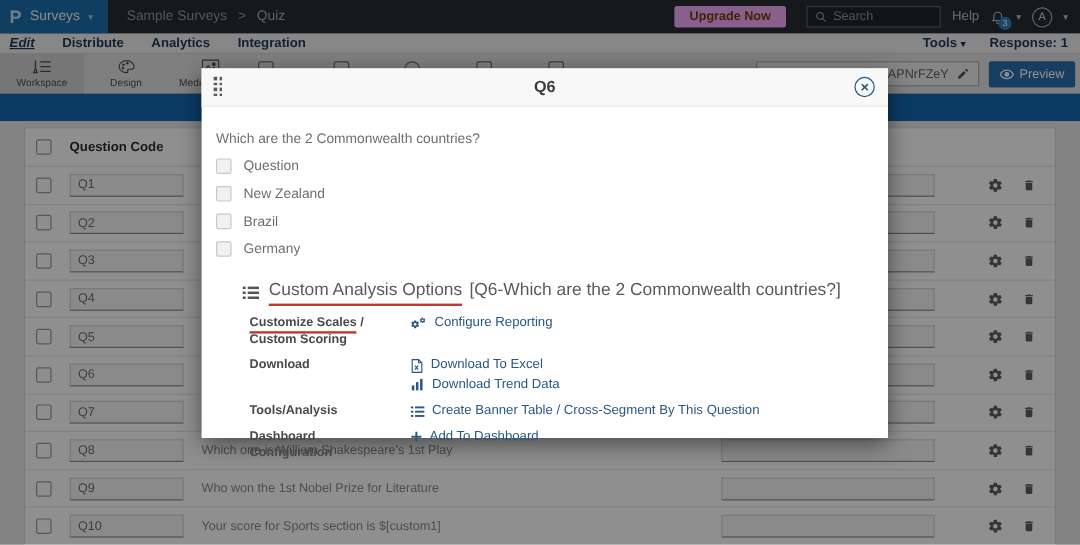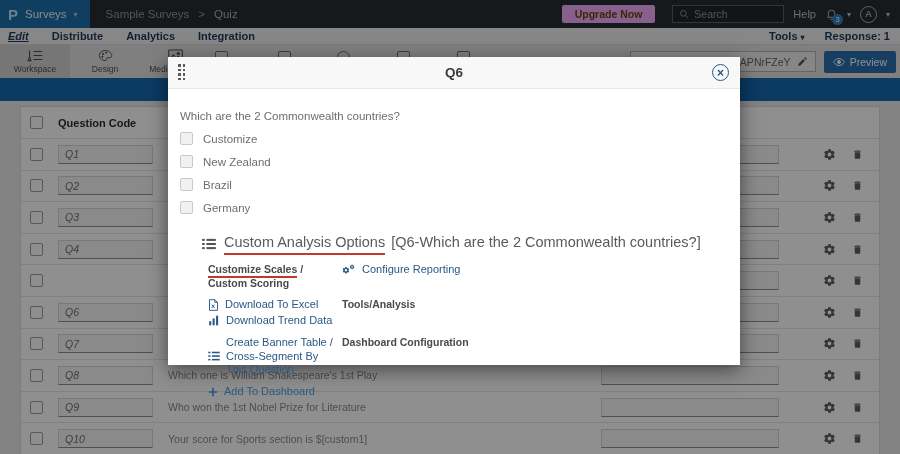--- a/index.html
+++ b/index.html
@@ -64,21 +64,21 @@
   .content { position:absolute; top:101px; left:0; right:0; bottom:0; background:#e9e9e9; z-index:1; }
   .card { position:absolute; left:20px; top:5px; width:860px; height:348px; background:#fff;
           border:1px solid #dcdcdc; border-bottom:none; }
   .thead { height:32px; display:flex; align-items:center; border-bottom:1px solid #e3e3e3; position:relative; }
   .cb { width:13px; height:13px; border:1px solid #9c9c9c; border-radius:2px; background:#fdfdfd;
         margin-left:9px; cursor:pointer; flex:none; }
   .th { margin-left:15px; font-size:11px; font-weight:bold; color:#2e2e2e; }
   .trow { height:31.6px; border-bottom:1px solid #e6e6e6; position:relative; display:flex; align-items:center; }
   .code-input, .rinput { position:absolute; height:19px; background:#f6f6f6; border:1px solid #d6d6d6;
         border-bottom:1px solid #8f8f8f; color:#6f6f6f; font-size:10.5px; padding:0 6px;
-        font-family:"Liberation Sans", sans-serif; outline:none;font-style:italic; }
+        font-family:"Liberation Sans", sans-serif; outline:none; }
   .code-input { left:37px; width:95px; }
   .rinput { left:580px; width:178px; }
   .qtext { position:absolute; left:147px; font-size:10.5px; color:#8b8b8b; white-space:nowrap; }
   .rowbtn { position:absolute; color:#5f5f5f; cursor:pointer; display:flex; }
   .rowbtn.gear { left:802px; }
   .rowbtn.trash { left:831px; }
 
   
   .overlay { position:absolute; inset:0; background:rgba(0,0,0,0.44); z-index:20; }
   .modal { position:absolute; left:168px; top:57px; width:572px; height:308px; background:#fff; z-index:30;
@@ -298,20 +298,21 @@
               </svg>
             </span>
             <span class="rowbtn trash">
               <svg width="11" height="13" viewBox="0 0 24 24" fill="currentColor">
                 <path d="M6 19a2 2 0 0 0 2 2h8a2 2 0 0 0 2-2V7H6v12zM19 4h-3.5l-1-1h-5l-1 1H5v2h14V4z"></path>
               </svg>
             </span>
           </div>
           <div class="trow">
             <span class="cb"></span>
+            <input class="code-input" value="Q5" style="">
             <span class="qtext"></span>
             <input class="rinput" style="">
             <span class="rowbtn gear">
               <svg width="13" height="13" viewBox="0 0 24 24" fill="currentColor">
                 <path d="M19.4 13c.1-.3.1-.6.1-1s0-.7-.1-1l2.1-1.6c.2-.2.2-.4.1-.6l-2-3.4c-.1-.2-.4-.3-.6-.2l-2.5 1c-.5-.4-1.1-.7-1.7-1L14.4 2.6c0-.2-.2-.4-.5-.4h-4c-.2 0-.4.2-.5.4L9 5.2c-.6.2-1.2.6-1.7 1l-2.5-1c-.2-.1-.5 0-.6.2l-2 3.4c-.1.2-.1.5.1.6L4.5 11c0 .3-.1.6-.1 1s0 .7.1 1l-2.1 1.6c-.2.2-.2.4-.1.6l2 3.4c.1.2.4.3.6.2l2.5-1c.5.4 1.1.7 1.7 1l.4 2.6c0 .2.2.4.5.4h4c.2 0 .4-.2.5-.4l.4-2.6c.6-.2 1.2-.6 1.7-1l2.5 1c.2.1.5 0 .6-.2l2-3.4c.1-.2.1-.5-.1-.6L19.4 13zM12 15.5a3.5 3.5 0 1 1 0-7 3.5 3.5 0 0 1 0 7z"></path>
               </svg>
             </span>
             <span class="rowbtn trash">
               <svg width="11" height="13" viewBox="0 0 24 24" fill="currentColor">
                 <path d="M6 19a2 2 0 0 0 2 2h8a2 2 0 0 0 2-2V7H6v12zM19 4h-3.5l-1-1h-5l-1 1H5v2h14V4z"></path>
@@ -419,21 +420,21 @@
       <span class="mtitle">Q6</span>
       <span class="close">
           <span>×</span>
         </span>
     </div>
     <div class="modal-body">
       <div class="mq">Which are the 2 Commonwealth countries?</div>
       <div class="opts" id="opts">
           <div class="opt">
             <span class="cb2"></span>
-            <span class="opt-label">Customize</span>
+            <span class="opt-label">Question</span>
           </div>
           <div class="opt">
             <span class="cb2"></span>
             <span class="opt-label">New Zealand</span>
           </div>
           <div class="opt">
             <span class="cb2"></span>
             <span class="opt-label">Brazil</span>
           </div>
           <div class="opt">
@@ -465,20 +466,21 @@
                       <path d="M19.4 13c.1-.3.1-.6.1-1s0-.7-.1-1l2.1-1.6c.2-.2.2-.4.1-.6l-2-3.4c-.1-.2-.4-.3-.6-.2l-2.5 1c-.5-.4-1.1-.7-1.7-1L14.4 2.6c0-.2-.2-.4-.5-.4h-4c-.2 0-.4.2-.5.4L9 5.2c-.6.2-1.2.6-1.7 1l-2.5-1c-.2-.1-.5 0-.6.2l-2 3.4c-.1.2-.1.5.1.6L4.5 11c0 .3-.1.6-.1 1s0 .7.1 1l-2.1 1.6c-.2.2-.2.4-.1.6l2 3.4c.1.2.4.3.6.2l2.5-1c.5.4 1.1.7 1.7 1l.4 2.6c0 .2.2.4.5.4h4c.2 0 .4-.2.5-.4l.4-2.6c.6-.2 1.2-.6 1.7-1l2.5 1c.2.1.5 0 .6-.2l2-3.4c.1-.2.1-.5-.1-.6L19.4 13zM12 15.5a3.5 3.5 0 1 1 0-7 3.5 3.5 0 0 1 0 7z"></path>
                     </g>
                     <g transform="translate(18,0) scale(0.55)">
                       <path d="M19.4 13c.1-.3.1-.6.1-1s0-.7-.1-1l2.1-1.6c.2-.2.2-.4.1-.6l-2-3.4c-.1-.2-.4-.3-.6-.2l-2.5 1c-.5-.4-1.1-.7-1.7-1L14.4 2.6c0-.2-.2-.4-.5-.4h-4c-.2 0-.4.2-.5.4L9 5.2c-.6.2-1.2.6-1.7 1l-2.5-1c-.2-.1-.5 0-.6.2l-2 3.4c-.1.2-.1.5.1.6L4.5 11c0 .3-.1.6-.1 1s0 .7.1 1l-2.1 1.6c-.2.2-.2.4-.1.6l2 3.4c.1.2.4.3.6.2l2.5-1c.5.4 1.1.7 1.7 1l.4 2.6c0 .2.2.4.5.4h4c.2 0 .4-.2.5-.4l.4-2.6c.6-.2 1.2-.6 1.7-1l2.5 1c.2.1.5 0 .6-.2l2-3.4c.1-.2.1-.5-.1-.6L19.4 13zM12 15.5a3.5 3.5 0 1 1 0-7 3.5 3.5 0 0 1 0 7z"></path>
                     </g>
                   </svg>
                 </span>
                 <span>Configure Reporting</span>
               </span>
             </div>
+            <div class="a-label">Download</div>
             <div class="a-links">
               <span class="a-link">
                 <span class="lk-ic">
                   <svg width="11" height="12" viewBox="0 0 16 18" fill="none" stroke="currentColor" stroke-width="1.4">
                     <path d="M10 1H2v16h12V5l-4-4z"></path>
                     <path d="M10 1v4h4"></path>
                     <path d="M5.5 8.5l4 5M9.5 8.5l-4 5"></path>
                   </svg>
                 </span>
                 <span>Download To Excel</span>

